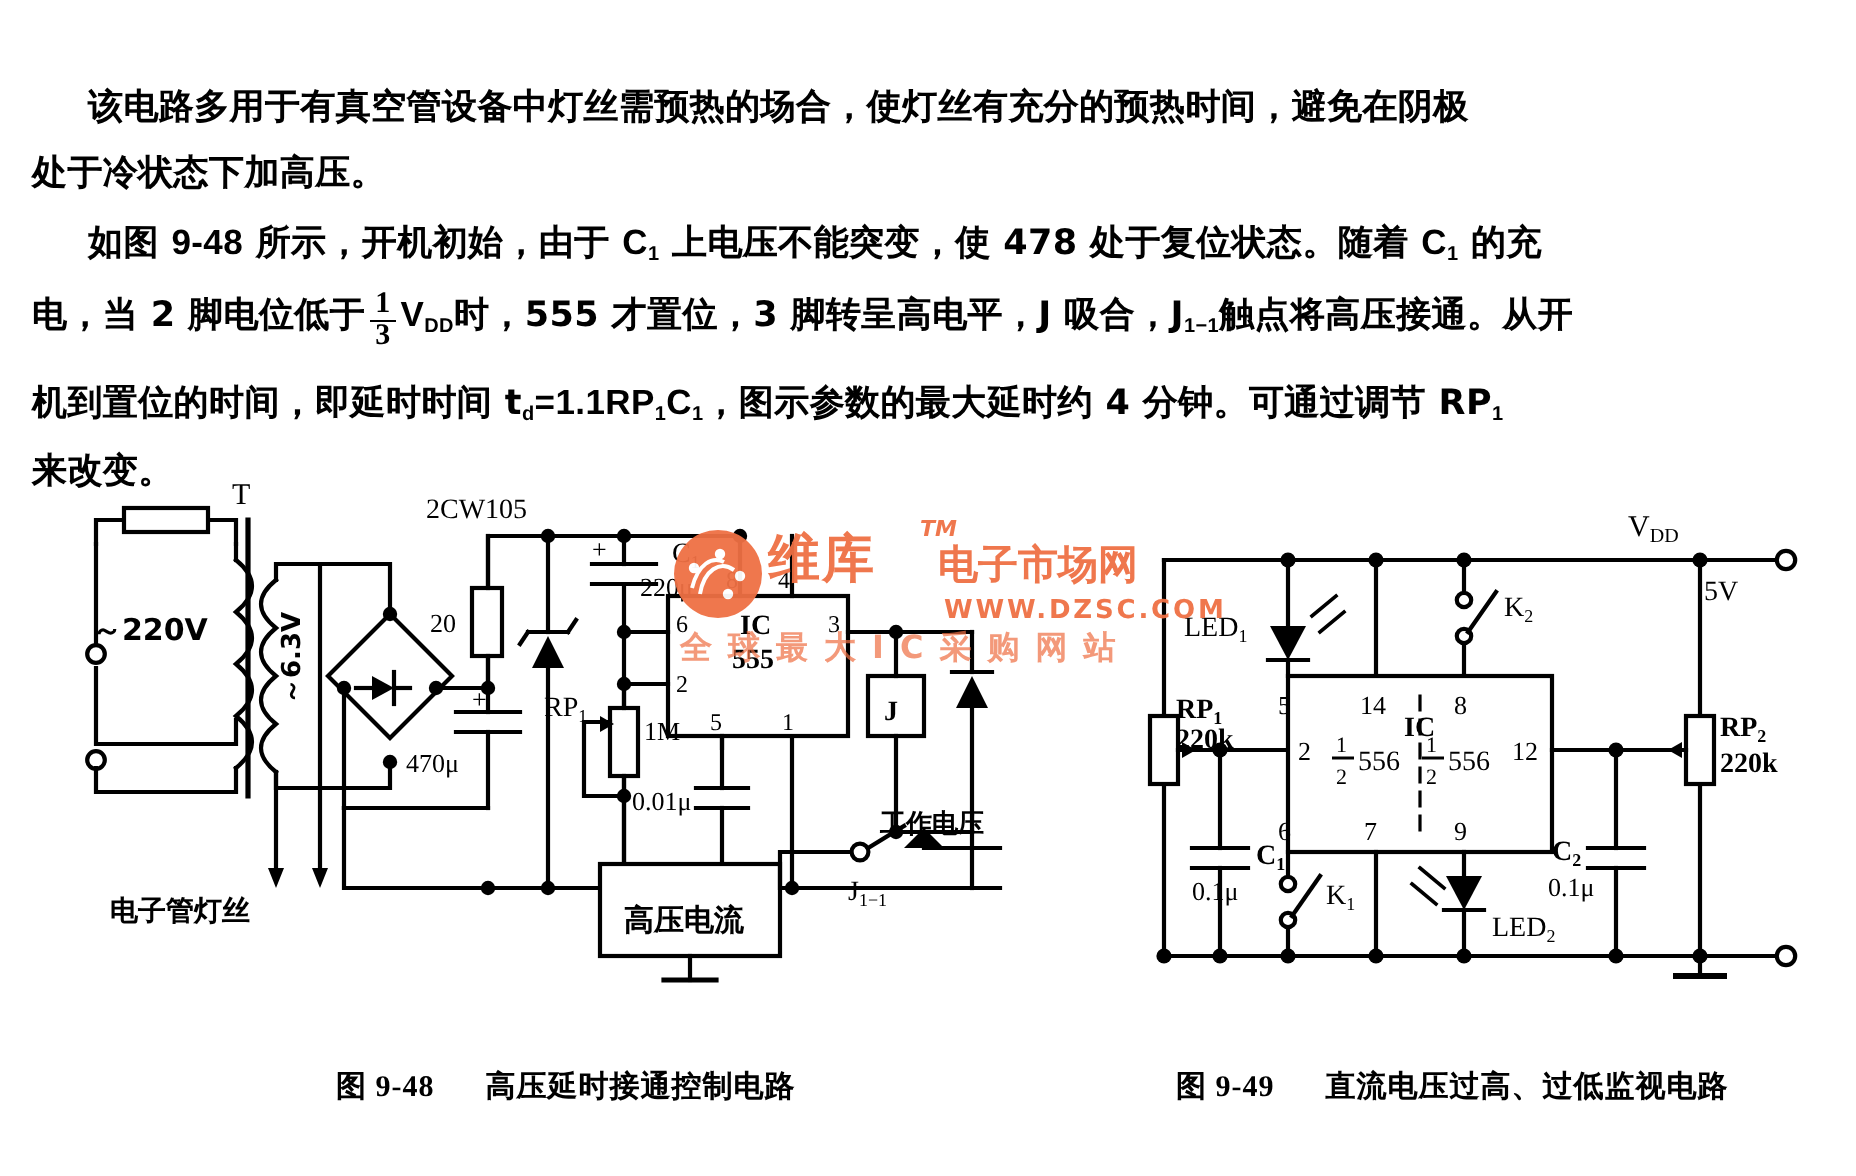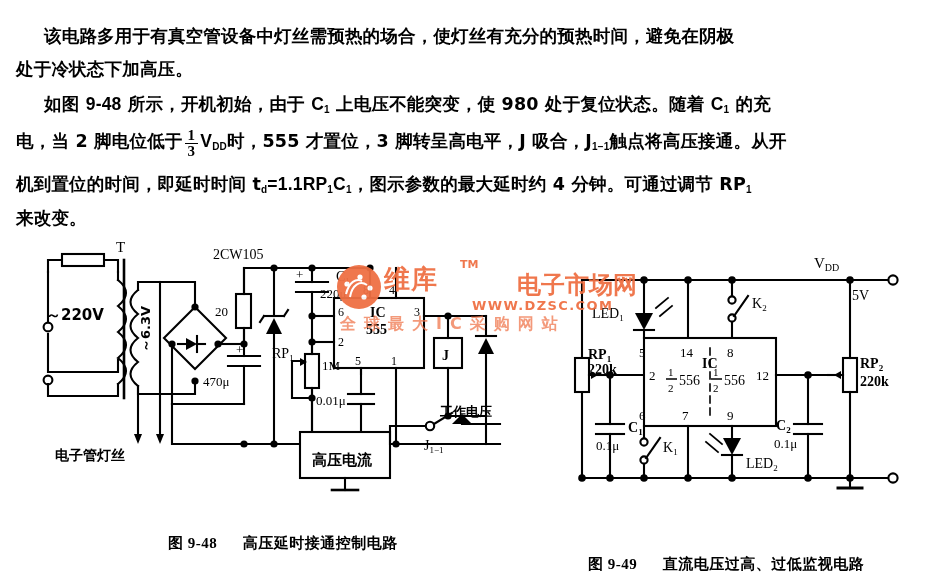--- a/index.html
+++ b/index.html
@@ -1,20 +1,20 @@
 <!DOCTYPE html>
 <html><head>
 <meta charset="utf-8">
 <style>
   html,body{margin:0;padding:0;background:#fff;}
   body{width:928px;height:588px;position:relative;overflow:hidden;
        font-family:"Liberation Serif","DejaVu Serif",serif;color:#000;}
 
   
-  #prose{position:absolute;left:0;top:0;width:852px;height:228px;}
+  #prose{position:absolute;left:0;top:17px;width:852px;height:228px;}
   .pline{position:absolute;white-space:nowrap;font-size:17.5px;letter-spacing:.2px;
          font-weight:600;font-family:"DejaVu Sans","Liberation Sans",sans-serif;}
   .pline .lat{font-family:Liberation Sans, sans-serif;font-weight:700;}
   .sub{font-size:10px;vertical-align:-.28em;}
   .frac{display:inline-block;vertical-align:-.62em;text-align:center;line-height:1.02;
         font-family:"Liberation Serif",serif;font-weight:700;font-size:15px;margin:0 2px;}
   .frac .num{display:block;border-bottom:1.6px solid #000;padding:0 3px;}
   .frac .den{display:block;padding:0 3px;}
 
   
@@ -36,21 +36,21 @@
 </head>
 <body>
 
 <div id="prose">
 
   <div class="pline" style="left:44px;top:24px;"><span>该电路多用于有真空管设备中灯丝需预热的场合，使灯丝有充分的预热时间，避免在阴极</span></div>
 
   <div class="pline" style="left:16px;top:57px;"><span>处于冷状态下加高压。</span></div>
 
   <div class="pline" style="left:44px;top:92px;">
-    <span>如图 </span><span class="lat">9-48</span><span> 所示，开机初始，由于 </span><span class="lat">C</span><span class="lat sub">1</span><span> 上电压不能突变，使 980 处于复位状态。随着 </span><span class="lat">C</span><span class="lat sub">1</span><span> 的充</span>
+    <span>如图 </span><span class="lat">9-48</span><span> 所示，开机初始，由于 </span><span class="lat">C</span><span class="lat sub">1</span><span> 上电压不能突变，使 478 处于复位状态。随着 </span><span class="lat">C</span><span class="lat sub">1</span><span> 的充</span>
   </div>
 
   <div class="pline" style="left:16px;top:128px;">
     <span>电，当 2 脚电位低于</span><span class="frac"><span class="num">1</span><span class="den">3</span></span><span class="lat">V</span><span class="lat sub">DD</span><span>时，555 才置位，3 脚转呈高电平，J 吸合，J</span><span class="lat sub">1−1</span><span>触点将高压接通。从开</span>
   </div>
 
   <div class="pline" style="left:16px;top:172px;">
     <span>机到置位的时间，即延时时间 t</span><span class="lat sub">d</span><span class="lat">=1.1RP</span><span class="lat sub">1</span><span class="lat">C</span><span class="lat sub">1</span><span>，图示参数的最大延时约 4 分钟。可通过调节 RP</span><span class="lat sub">1</span>
   </div>
 
@@ -403,29 +403,29 @@
       <path d="M10,30 C13,18 20,14 26,17"></path>
       <path d="M14,33 C16,21 24,16 31,21"></path>
       <circle cx="11" cy="20" r="2.6" fill="#fff" stroke="none"></circle>
       <circle cx="24" cy="13" r="2.6" fill="#fff" stroke="none"></circle>
       <circle cx="34" cy="24" r="2.6" fill="#fff" stroke="none"></circle>
       <circle cx="28" cy="33" r="2.6" fill="#fff" stroke="none"></circle>
     </g>
   </svg>
 
   <div class="wmtxt" style="left:48px;top:4px;font-size:26px;letter-spacing:1px;">维库</div>
-  <div class="wmtxt" style="left:124px;top:0px;font-size:11px;">TM</div>
-  <div class="wmtxt" style="left:133px;top:11px;font-size:24px;letter-spacing:0px;margin-left:48px;">电子市场网</div>
+  <div class="wmtxt" style="left:124px;top:0px;font-size:11px;font-style:italic;">TM</div>
+  <div class="wmtxt" style="left:133px;top:11px;font-size:20px;letter-spacing:0px;">电子市场网</div>
   <div class="wmtxt" style="left:136px;top:40px;font-size:13px;letter-spacing:1.4px;text-align:center;">WWW.DZSC.COM</div>
   <div class="wmtxt" style="left:4px;top:56px;font-size:16px;letter-spacing:8px;opacity:.75;">全球最大IC采购网站</div>
 </div>
 
 <div class="cap" style="left:168px;top:534px;">
   <span class="lat">图 9-48</span>
   <span style="display:inline-block;width:14px;"></span>
   <span>高压延时接通控制电路</span>
 </div>
 
-<div class="cap" style="left:588px;top:534px;margin-top:21px;">
+<div class="cap" style="left:588px;top:534px;">
   <span class="lat">图 9-49</span>
   <span style="display:inline-block;width:14px;"></span>
   <span>直流电压过高、过低监视电路</span>
 </div>
 
 </body></html>

